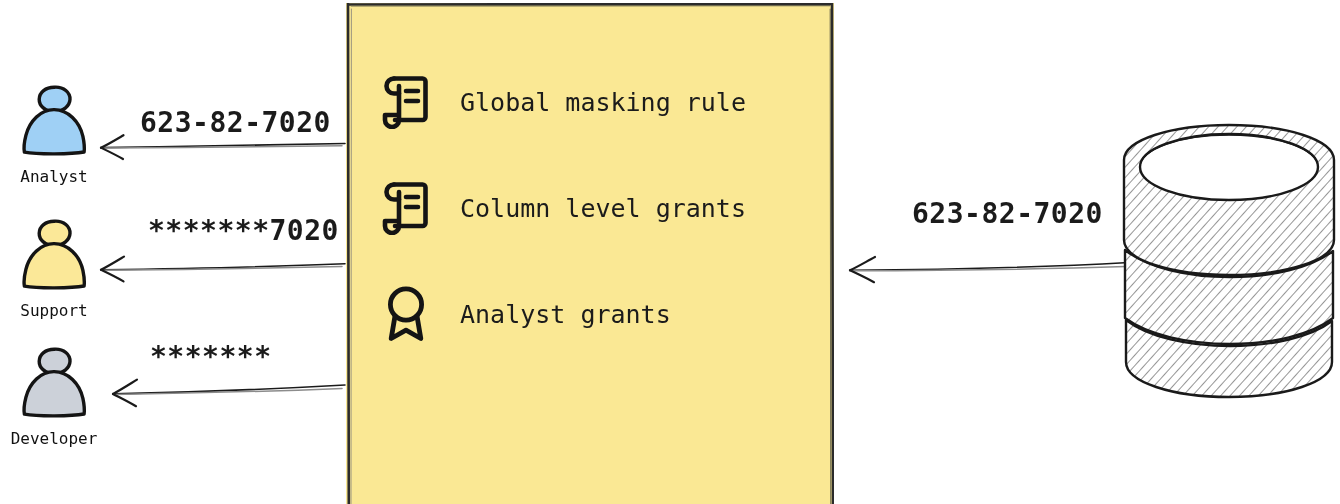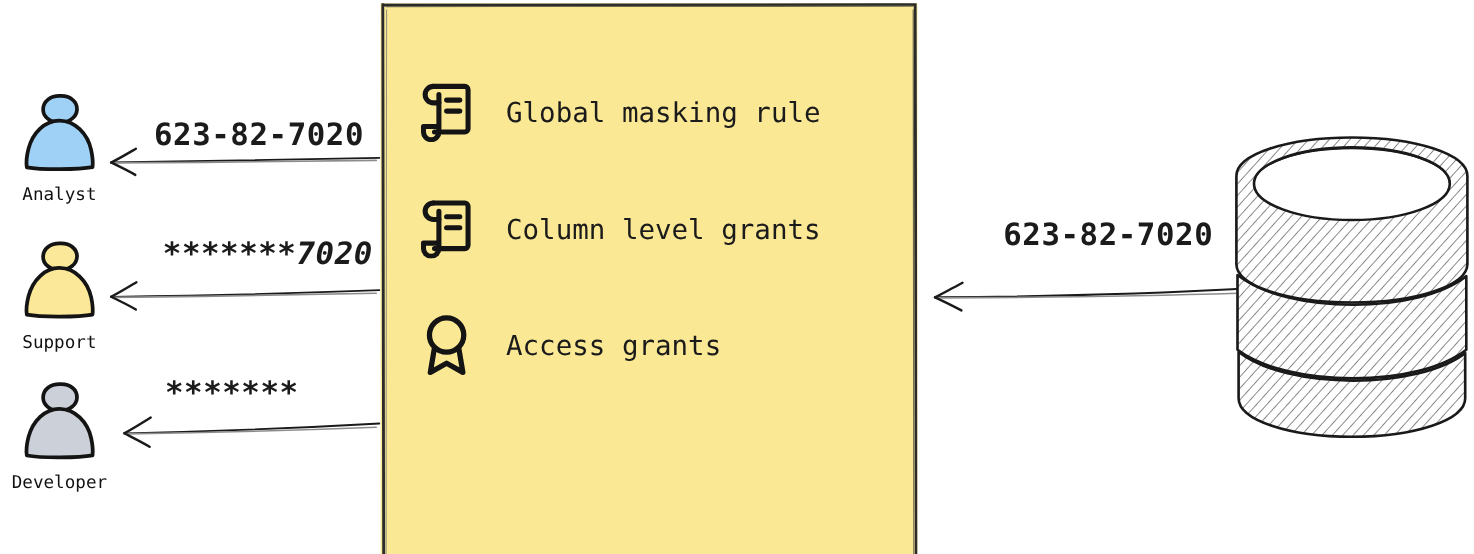--- a/index.html
+++ b/index.html
@@ -53,21 +53,21 @@
     color: #1b1b1b;
     white-space: nowrap;
     letter-spacing: 0.5px;
   }
 
   #arrow-analyst   { left: 96px; top: 126px; width: 250px; height: 36px; }
   #arrow-support   { left: 96px; top: 248px; width: 250px; height: 36px; }
   #arrow-developer { left: 108px; top: 372px; width: 238px; height: 36px; }
 
   #label-analyst   { left: 140px; top: 106px; }
-  #label-support   { left: 148px; top: 214px; font-style: italic; }
+  #label-support   { left: 148px; top: 214px; }
   #label-developer { left: 150px; top: 340px; }
 
   
   #policy-panel {
     position: absolute;
     left: 346px;
     top: 3px;
     width: 488px;
     height: 502px;
     background: #fae894;
@@ -223,21 +223,21 @@
     </div>
 
 
     <div class="policy-item">
       <span class="pi-icon">
         <svg width="50" height="58" viewBox="0 0 50 58" xmlns="http://www.w3.org/2000/svg">
           <circle cx="25" cy="19.5" r="15.6" fill="none" stroke="#141414" stroke-width="4.8"></circle>
           <path d="M14.0 31.0 L10.2 53.5 L25.0 45.2 L39.8 53.5 L36.0 31.0" fill="none" stroke="#141414" stroke-width="4.8" stroke-linejoin="round" stroke-linecap="round"></path>
         </svg>
       </span>
-      <span class="pi-text">Access grants</span>
+      <span class="pi-text">Analyst grants</span>
     </div>
 
   </div>
 </div>
 
 <div class="arrow-group" id="arrow-db">
   <svg viewBox="0 0 285 36" xmlns="http://www.w3.org/2000/svg">
     <path d="M284 14.5 C210 18.6 100 21.6 6 22.2" fill="none" stroke="#1a1a1a" stroke-width="1.6" stroke-linecap="round"></path>
     <path d="M281 18.6 C205 21.0 98 22.4 6 22.8" fill="none" stroke="#8c8c8c" stroke-width="1.5" stroke-linecap="round"></path>
     <path d="M30.0 9.0 C22.0 13.2 13.0 18.6 5.0 22.3" fill="none" stroke="#1a1a1a" stroke-width="2.2" stroke-linecap="round"></path>

